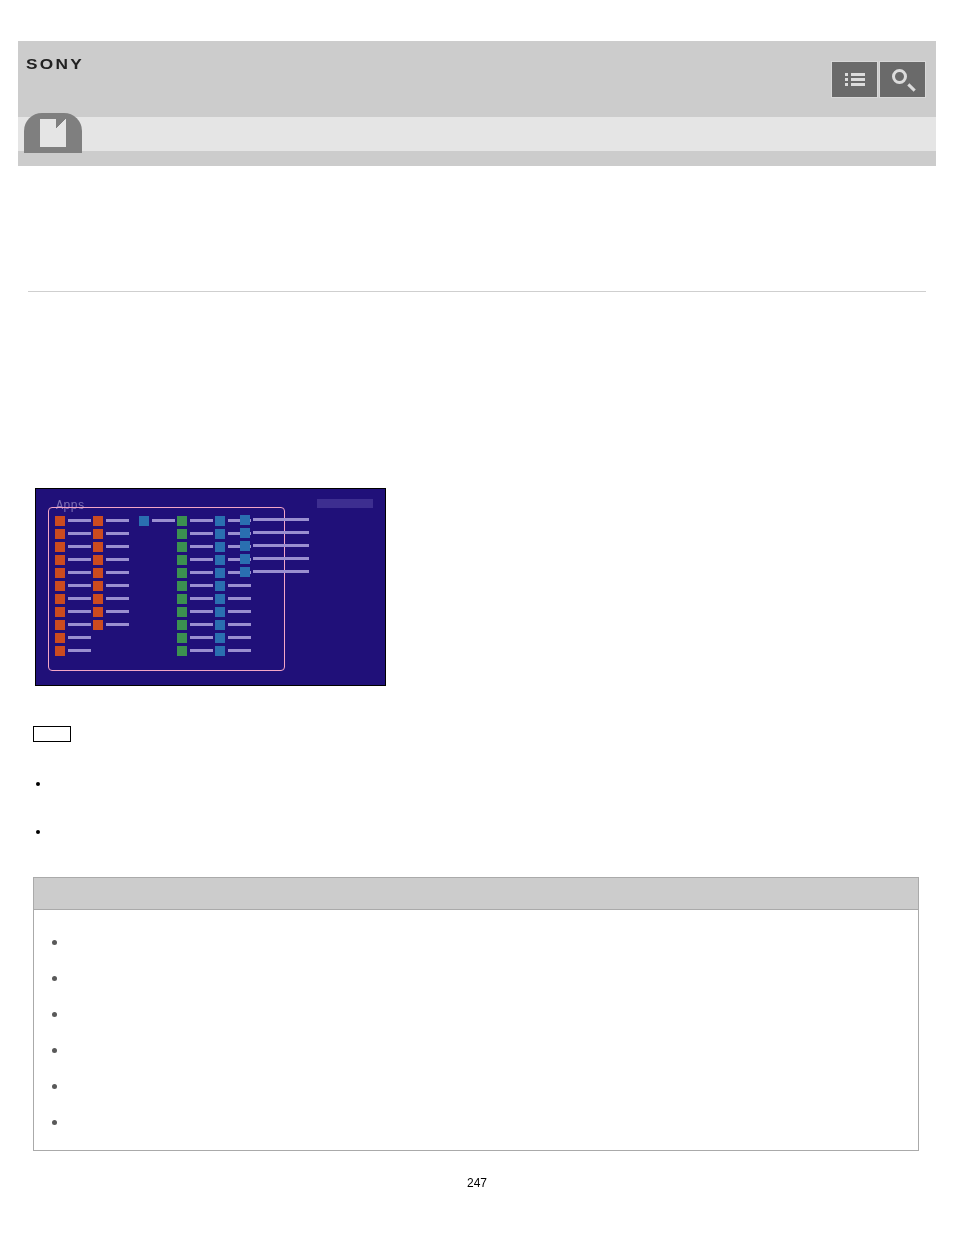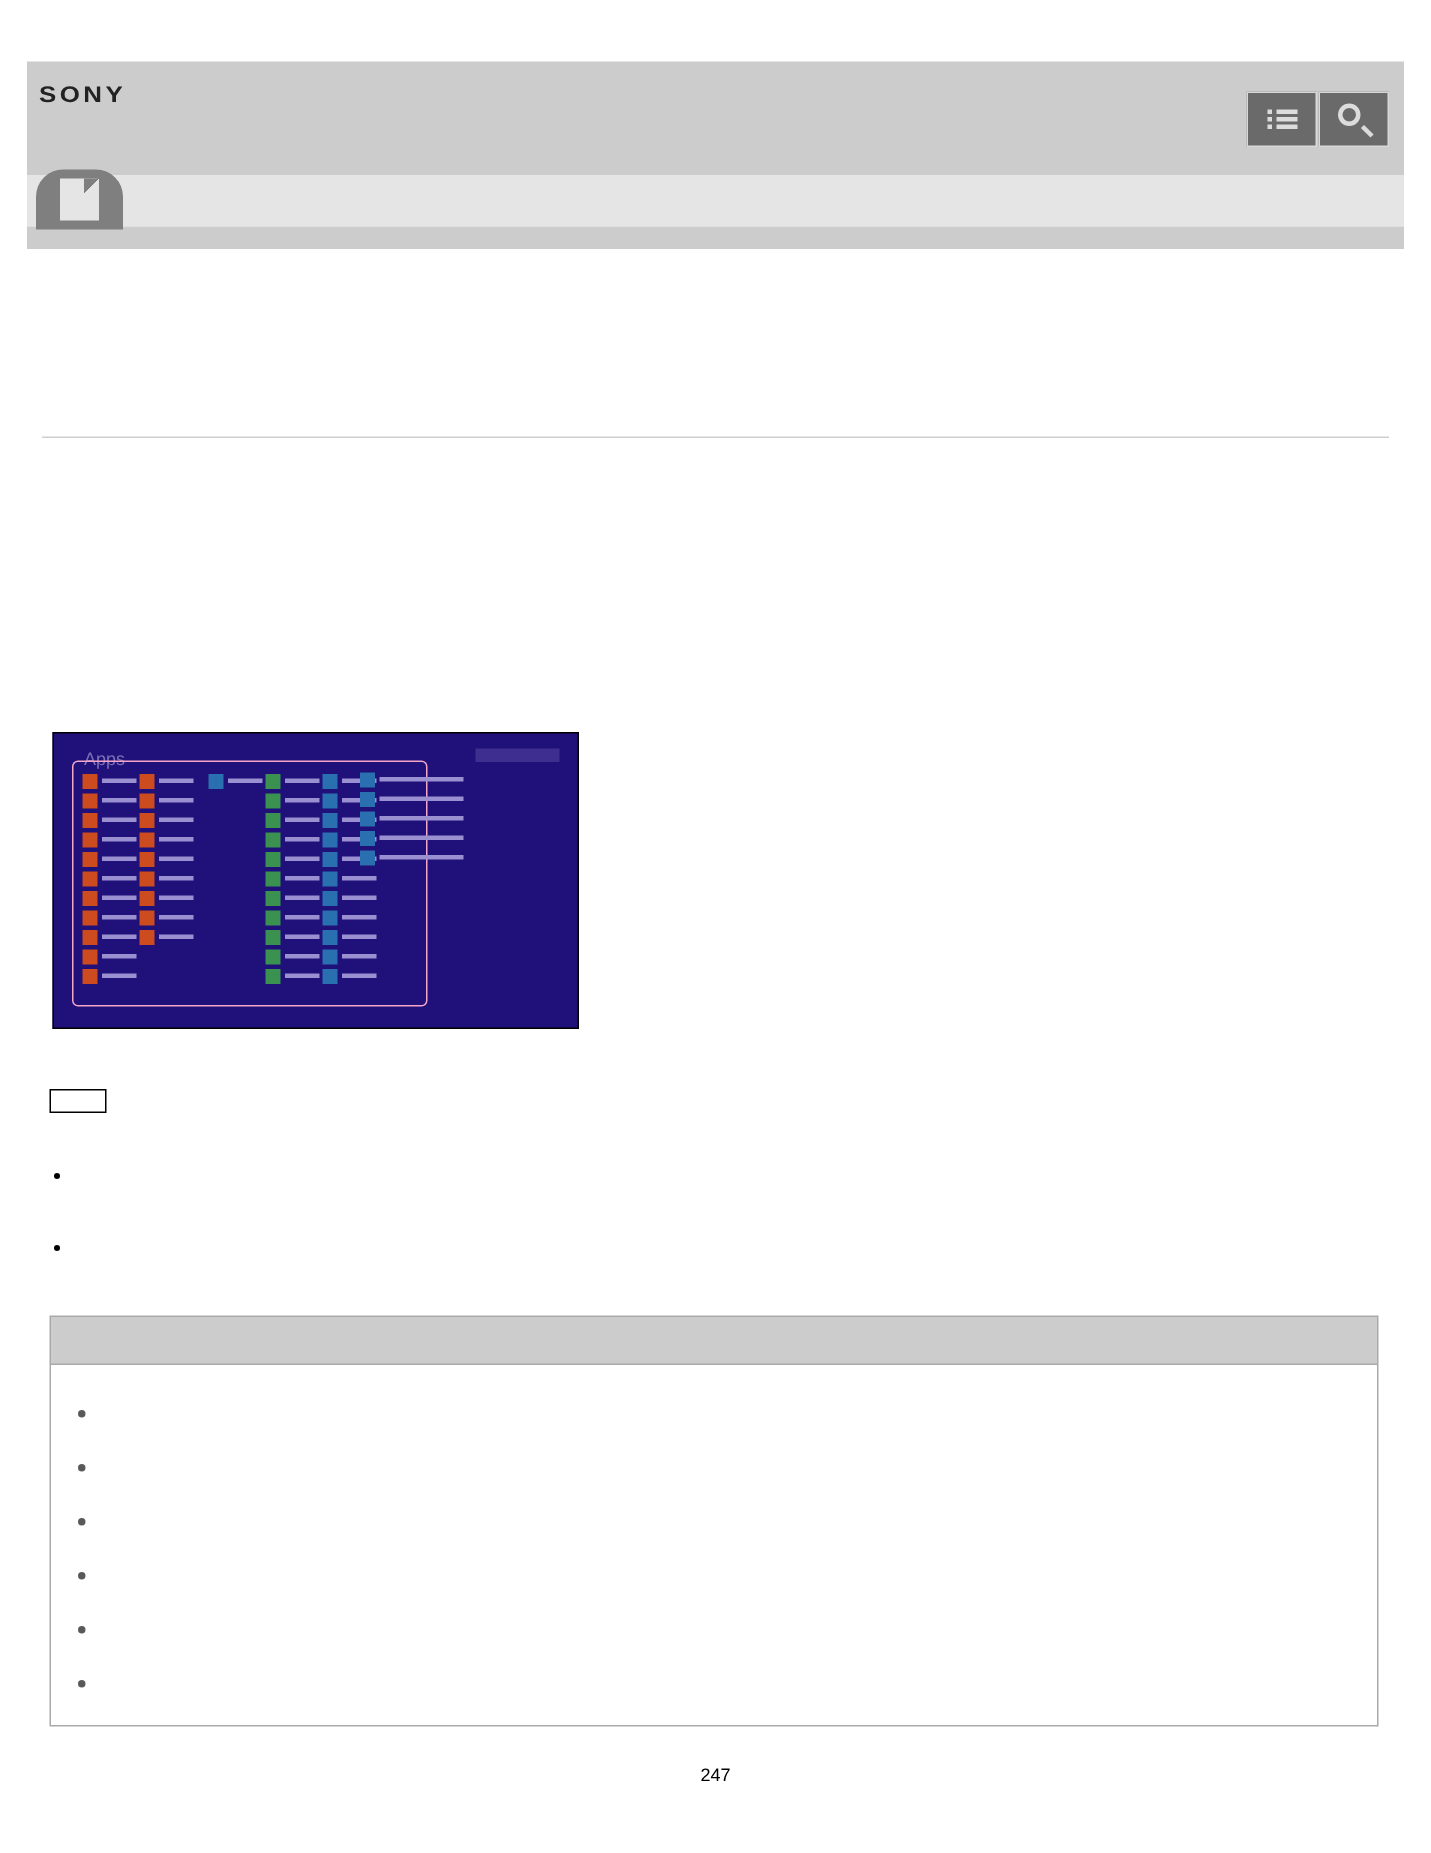--- a/index.html
+++ b/index.html
@@ -147,20 +147,21 @@
 
   
   .apps-shot {
     position: absolute;
     left: 35px;
     top: 488px;
     width: 351px;
     height: 198px;
     background: #201079;
     border: 1px solid #000;
+    font-family: Liberation Mono, monospace;
   }
   .apps-title {
     position: absolute;
     top: 10px; left: 20px;
     color: #7d6fb5;
     font-size: 12px;
   }
   .apps-search {
     position: absolute;
     top: 10px; right: 12px;

